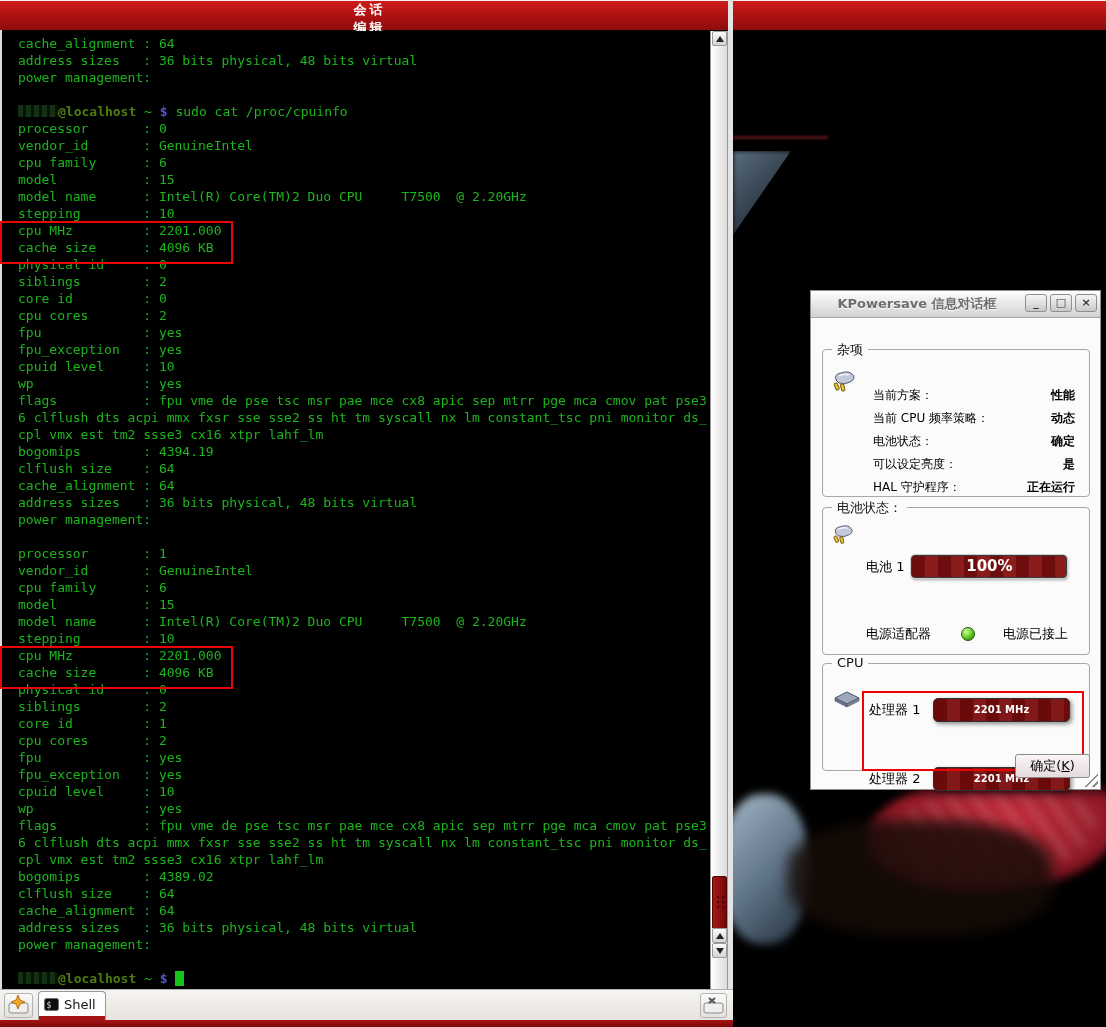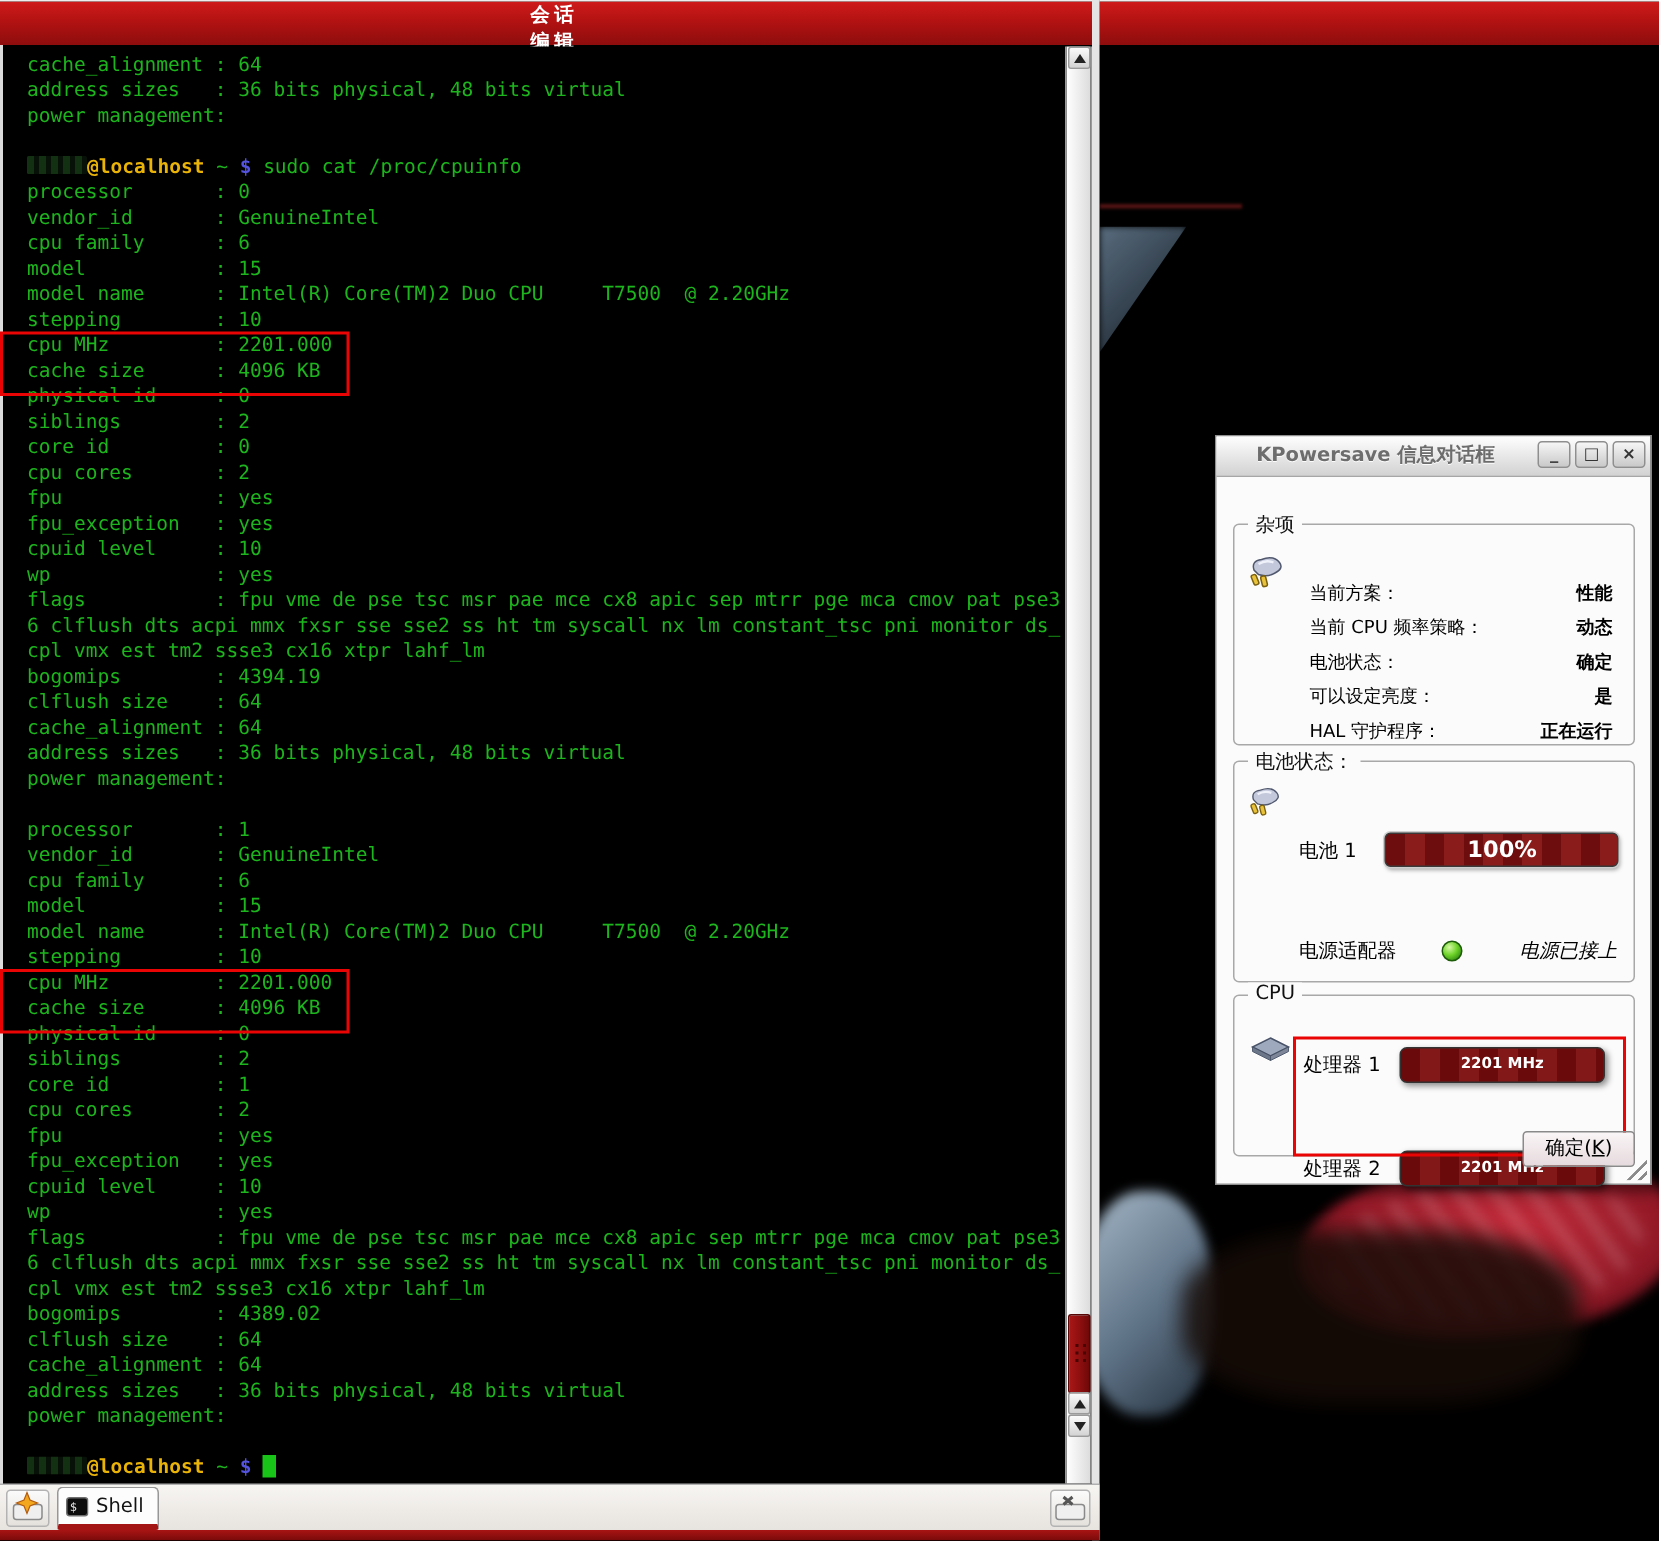--- a/index.html
+++ b/index.html
@@ -11,21 +11,21 @@
     border-top:1px solid #eee;display:flex;align-items:center;padding-left:6px;flex-direction:column;}
   .menu-item{color:#fff;font-size:13px;font-weight:bold;letter-spacing:3px;padding:0 11px;cursor:default;}
   .right-titlebar{position:absolute;left:733px;top:0;width:373px;height:30px;box-sizing:border-box;
     background:linear-gradient(180deg,#cf1b1b 0%,#b31212 45%,#8d0d0d 100%);border-top:1px solid #eee;}
   .term-left-border{position:absolute;left:0;top:30px;width:2px;height:990px;background:#dcdcdc;}
   .term-right-border{position:absolute;left:728px;top:0;width:5px;height:1027px;background:#e4e4e4;}
   .term-content{position:absolute;left:2px;top:31px;width:708px;height:958px;background:#000;
     color:#1db51d;font:13px/17px "DejaVu Sans Mono",monospace;white-space:pre;overflow:hidden;
     padding:4px 0 0 16px;box-sizing:border-box;}
   .tline{height:17px;}
-  .phost{font-weight:bold;color:#eab308;}
+  .phost{font-weight:bold;color:#4d7c0f;}
   .pdollar{color:#5353e0;font-weight:bold;}
   .redact{display:inline-block;width:40px;height:12px;border-radius:1px;vertical-align:-1px;
     background:#081108;background-image:repeating-linear-gradient(90deg,rgba(35,95,35,.4) 0 5px,transparent 5px 8px);}
   .cursor{display:inline-block;width:9px;height:15px;background:#17c417;vertical-align:-3px;margin-left:7px;}
   .hlbox{position:absolute;border:2px solid #ea0404;background:transparent;}
   .hl1{left:0;top:221px;width:229px;height:39px;}
   .hl2{left:0;top:646px;width:229px;height:39px;}
   
   .scrollbar{position:absolute;left:710px;top:31px;width:18px;height:958px;box-sizing:border-box;
     background:linear-gradient(90deg,#ffffff,#dcdcdc);border-left:1px solid #9a9a9a;border-right:1px solid #9a9a9a;}
@@ -85,30 +85,30 @@
   .dlg-content{position:absolute;left:0;top:26px;right:0;bottom:0;}
   .grp{position:absolute;left:11px;width:268px;box-sizing:border-box;border:1px solid #a8a8a8;border-radius:4px;}
   .legend{position:absolute;top:-9px;left:9px;background:#fbfbfb;padding:0 5px;font-size:13px;color:#111;}
   .grp-misc{top:32px;height:148px;}
   .misc-rows{position:absolute;left:0;right:0;top:34px;}
   .misc-row{display:flex;justify-content:space-between;height:23px;line-height:23px;
     padding:0 14px 0 50px;font-size:12px;color:#000;}
   .misc-val{font-weight:bold;}
   .grp-batt{top:190px;height:148px;}
   .batt-row{position:absolute;left:0;right:0;top:46px;height:25px;display:flex;align-items:center;padding-left:43px;font-size:13px;color:#000;}
-  .batt-bar{margin-left:19px;width:156px;height:23px;box-sizing:border-box;border:1px solid #3a3a3a;border-radius:4px;
+  .batt-bar{margin-left:7px;width:156px;height:23px;box-sizing:border-box;border:1px solid #3a3a3a;border-radius:4px;
     background:linear-gradient(#9a1414,#7c0d0d);
     background-image:repeating-linear-gradient(90deg,rgba(0,0,0,.18) 0 13px,rgba(255,255,255,.05) 13px 26px);
     background-color:#851010;
     color:#fff;font-size:15px;font-weight:bold;text-align:center;line-height:21px;
     box-shadow:0 0 0 1px #cfcfcf,1px 2px 3px rgba(0,0,0,.35);}
   .adapter-row{position:absolute;left:0;right:0;top:116px;height:20px;display:flex;align-items:center;padding-left:43px;font-size:13px;color:#000;}
   .led{width:14px;height:14px;border-radius:50%;margin-left:30px;box-sizing:border-box;
     background:radial-gradient(circle at 35% 30%,#d6f8a6,#6fd42a 45%,#2f8a10 85%);border:1px solid #1d5c08;}
-  .adapter-status{margin-left:38px;font-style:italic;}
+  .adapter-status{margin-left:28px;}
   .grp-cpu{top:346px;height:108px;}
   .cpu-row{position:absolute;left:0;right:0;height:24px;display:flex;align-items:center;padding-left:46px;font-size:13px;color:#000;}
   .cpu-row1{top:34px;} .cpu-row2{top:64px;margin-top:39px;}
   .cpu-bar{position:absolute;left:110px;width:137px;height:24px;box-sizing:border-box;border:1px solid #333;border-radius:5px;
     background:linear-gradient(#8e1212,#6f0808);
     background-image:repeating-linear-gradient(90deg,rgba(0,0,0,.15) 0 13px,rgba(255,255,255,.05) 13px 26px);
     background-color:#7c0c0c;
     color:#fff;font-size:10px;font-weight:bold;text-align:center;line-height:22px;
     box-shadow:2px 2px 4px rgba(0,0,0,.45);}
   .cpu-hl{position:absolute;left:39px;top:27px;width:218px;height:76px;border:2px solid #ea0404;}

